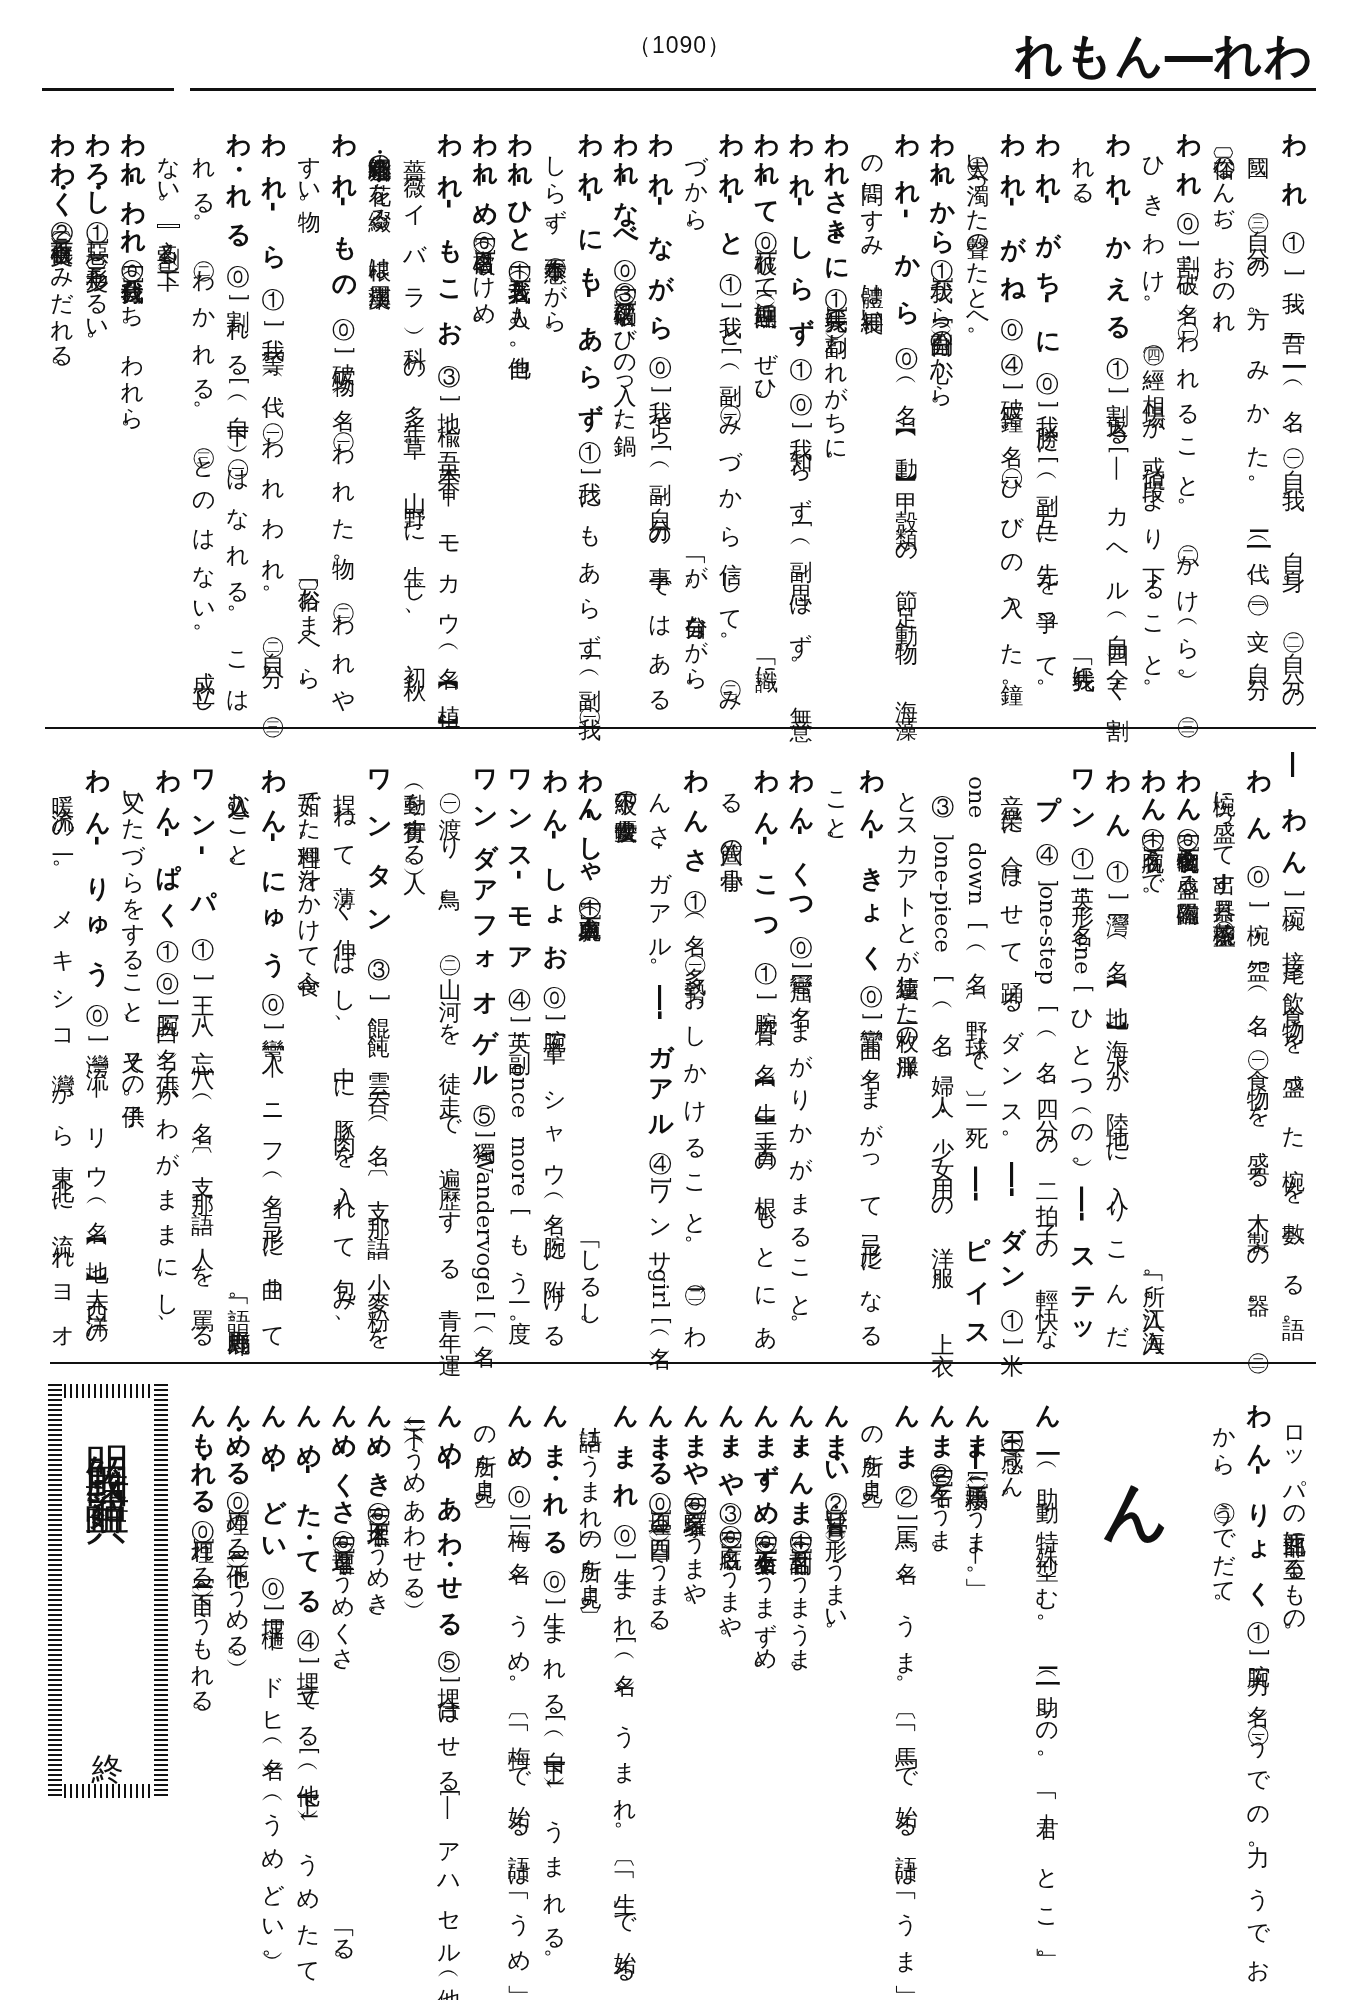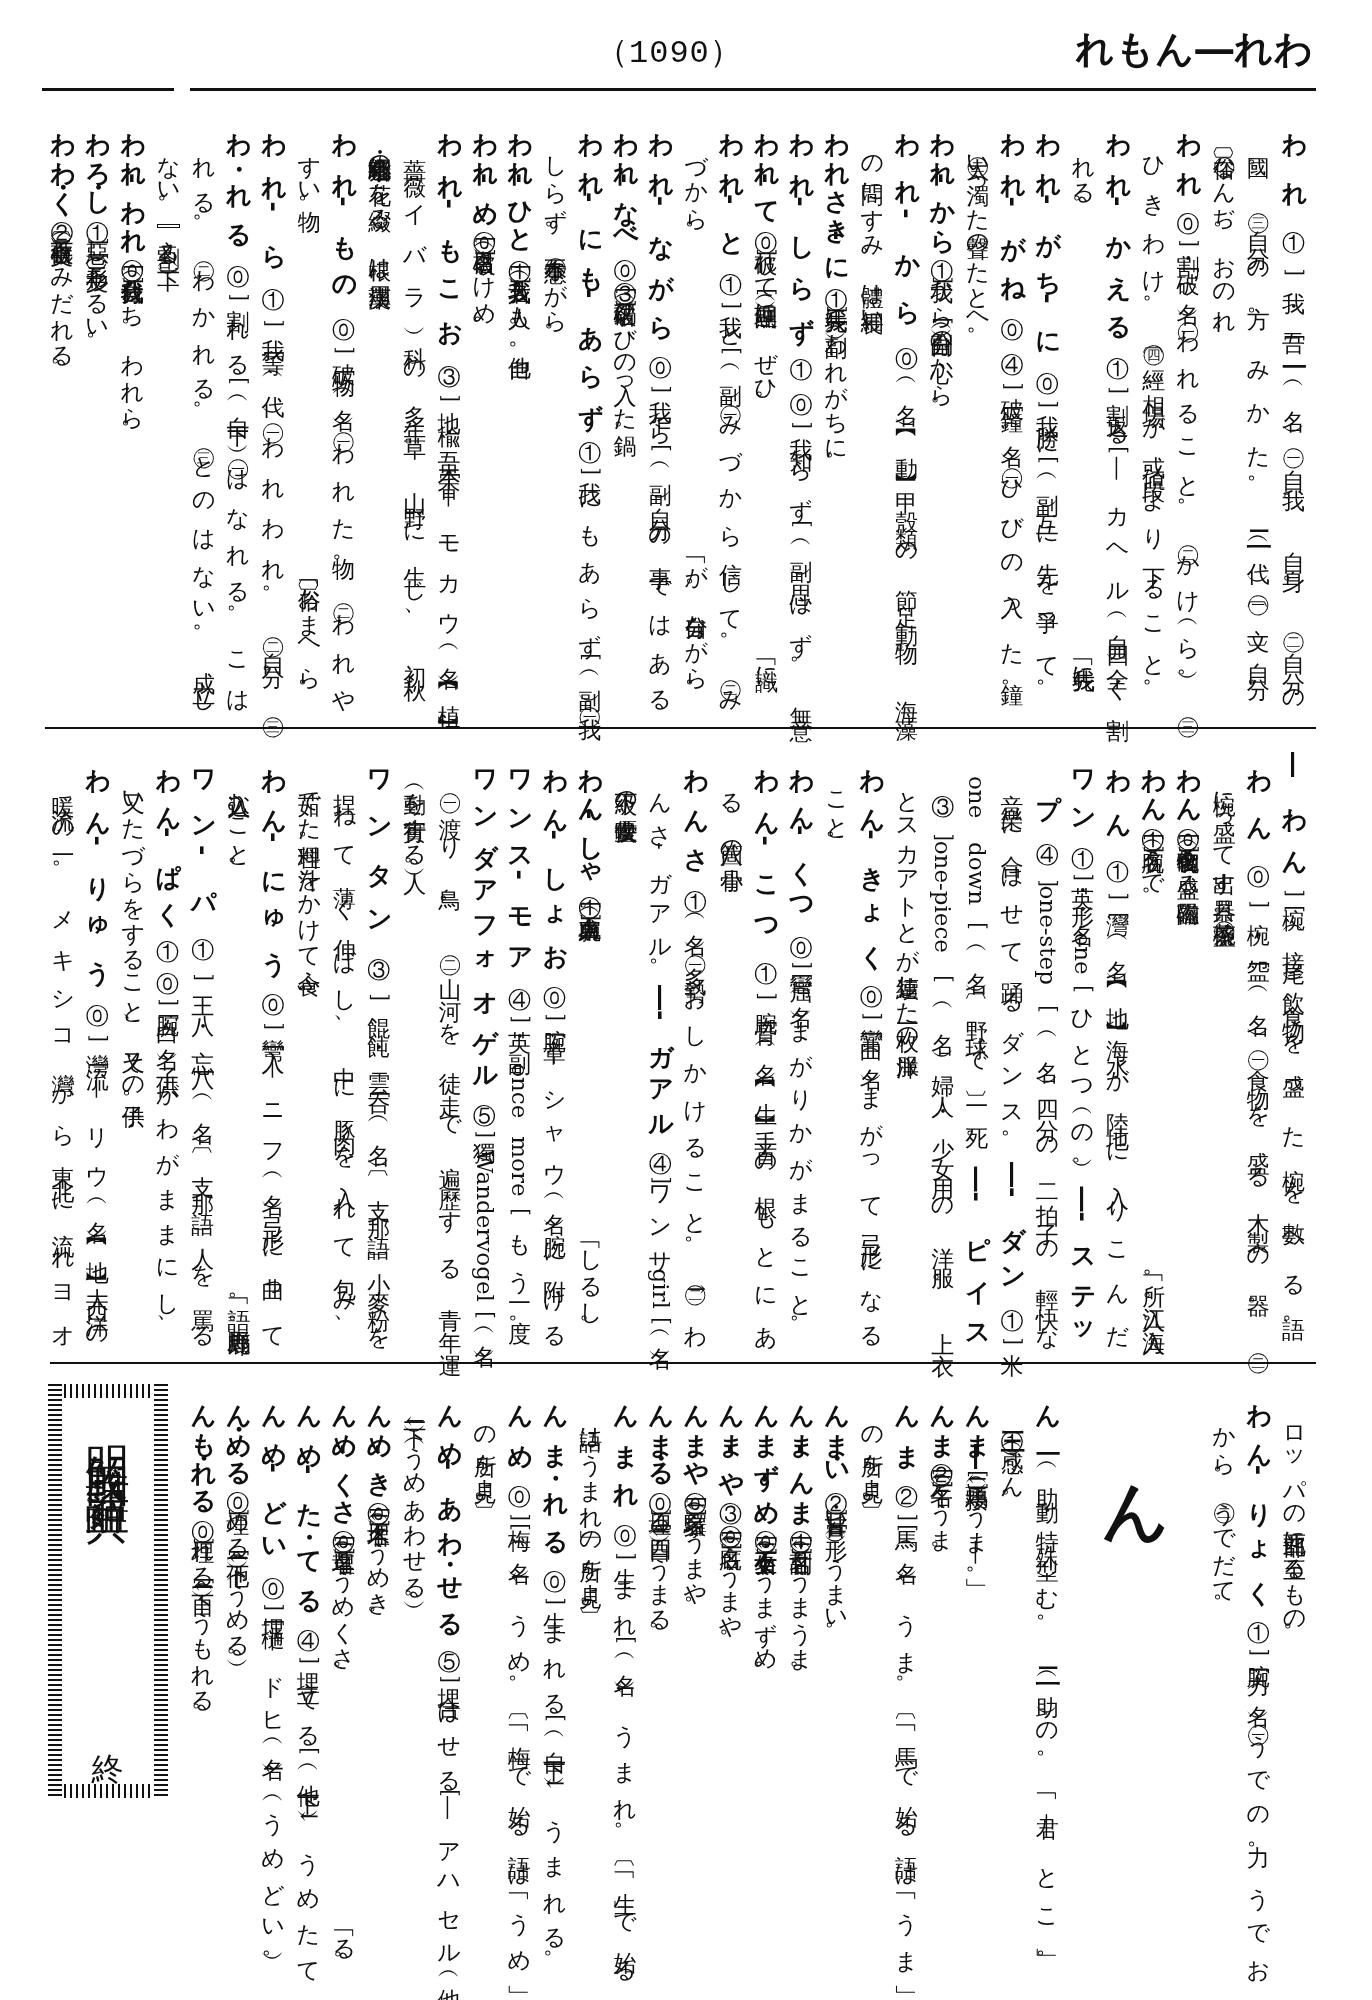--- a/index.html
+++ b/index.html
@@ -1,18 +1,18 @@
 <!DOCTYPE html>
 <html lang="ja"><head>
 <meta charset="utf-8">
 <style>
   html,body{margin:0;padding:0;background:#ffffff;}
   body{width:1372px;height:2000px;position:relative;overflow:hidden;color:#111111;font-family:"DejaVu Serif","Liberation Serif",serif;}
-  .pg-num{position:absolute;left:596px;top:30px;font-size:32px;font-family:Liberation Mono, monospace;letter-spacing:1px;}
-  .run-head{position:absolute;right:58px;top:24px;font-size:38px;font-weight:bold;font-family:"DejaVu Sans",sans-serif;letter-spacing:1px;}
+  .pg-num{position:absolute;left:628px;top:30px;font-size:23px;font-family:Liberation Sans, sans-serif;letter-spacing:1px;}
+  .run-head{position:absolute;right:58px;top:24px;font-size:48px;font-weight:bold;font-family:"DejaVu Sans",sans-serif;letter-spacing:1px;}
   .rule{position:absolute;background:#111111;}
   .sec{position:absolute;right:60px;display:flex;flex-direction:row-reverse;height:584px;}
   .col{flex:none;width:35.2px;height:584px;box-sizing:border-box;writing-mode:vertical-rl;text-orientation:mixed;position:relative;font-size:23px;line-height:35px;}
   .col.c{padding-top:24px;}
   .col.f{text-align:justify;text-align-last:justify;}
   .hw{font-family:"DejaVu Sans","Liberation Sans",sans-serif;font-weight:bold;font-size:25px;}
   .mk{margin-top:10px;}
   .tl{position:absolute;right:0;bottom:0;line-height:35px;}
   .bx{display:inline-block;border:1.5px solid #111111;line-height:1;padding:1px;margin-top:8px;font-size:19px;}
   .spacer{flex:none;width:140.8px;height:584px;position:relative;}

